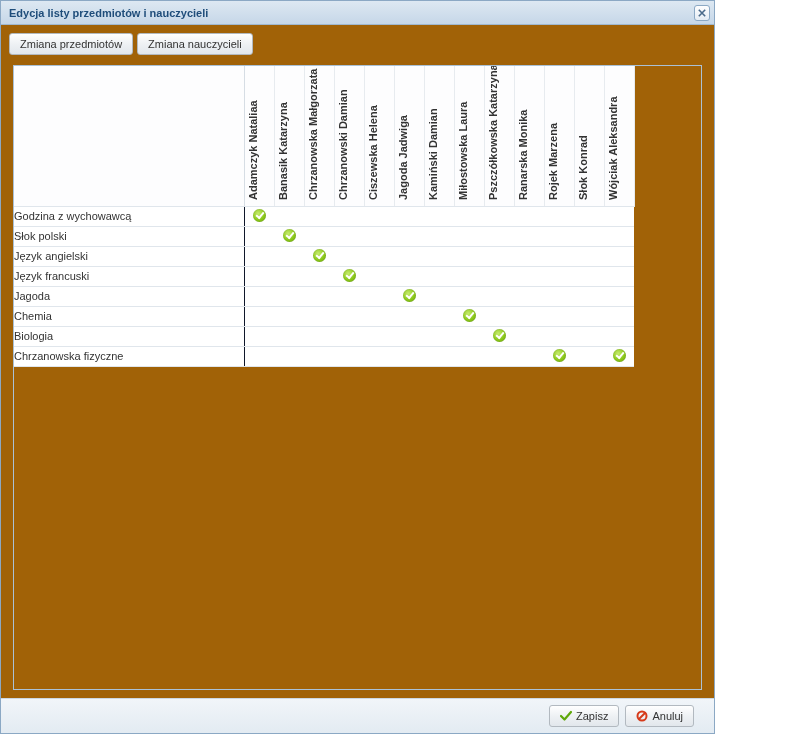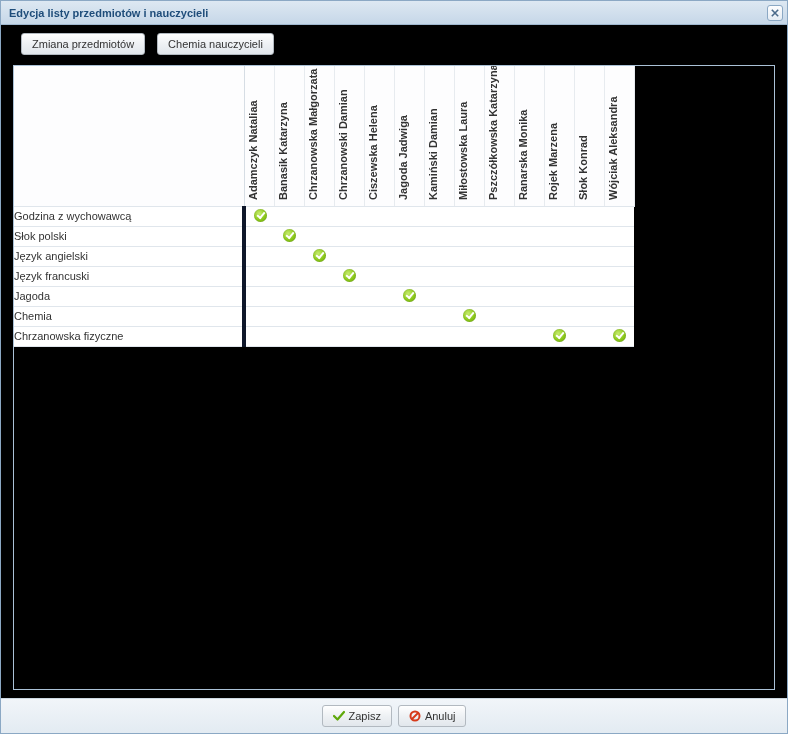--- a/index.html
+++ b/index.html
@@ -4,24 +4,24 @@
 <style>
   * { box-sizing: border-box; }
   body {
     margin: 0;
     font-family: Tahoma, Arial, sans-serif;
     font-size: 11px;
     background: #fff;
     color: #333;
   }
   .window {
-    width: 788px;
+    width: 715px;
     height: 734px;
     border: 1px solid #8ba8c4;
-    background: #000000;
+    background: #a16207;
     display: flex;
     flex-direction: column;
   }
   .titlebar {
     height: 24px;
     background: linear-gradient(to bottom, #dde8f2 0%, #c6d7e8 100%);
     border-bottom: 1px solid #a0b8cf;
     display: flex;
     align-items: center;
     padding: 0 4px 0 8px;
@@ -38,23 +38,23 @@
     background: linear-gradient(to bottom,#fdfdfe,#e4ecf4);
     border: 1px solid #8ba8c4;
     border-radius: 3px;
     display: flex;
     align-items: center;
     justify-content: center;
     cursor: pointer;
   }
   .close-btn svg { width: 8px; height: 8px; }
   .toolbar {
-    padding: 8px 8px 6px 20px;
-    display: flex;
-    gap: 12px;
+    padding: 8px 8px 6px 8px;
+    display: flex;
+    gap: 4px;
   }
   .btn {
     background: linear-gradient(to bottom, #ffffff 0%, #eef1f4 50%, #e2e7ec 100%);
     border: 1px solid #b2b9c0;
     border-radius: 3px;
     padding: 3px 10px;
     font-size: 11px;
     color: #333;
     cursor: pointer;
     display: inline-flex;
@@ -99,21 +99,21 @@
     transform-origin: center;
     white-space: nowrap;
     color: #333;
     font-size: 11px;
   }
   .row-th {
     text-align: left;
     padding: 3px 6px;
     font-weight: normal;
     color: #333;
-    border-right: 4px solid #0f172a;
+    border-right: 1px solid #0f172a;
     height: 20px;
     background: #fff;
   }
   .cell {
     text-align: center;
     vertical-align: middle;
     height: 20px;
     background: #fff;
   }
   tr.hl .row-th, tr.hl .cell {
@@ -135,23 +135,23 @@
     top: 3.5px;
     width: 6px;
     height: 3px;
     border-left: 2px solid #fff;
     border-bottom: 2px solid #fff;
     transform: rotate(-50deg);
   }
   .footer {
     border-top: 1px solid #cdd8e2;
     background: linear-gradient(to bottom,#f1f5f9,#e3ebf2);
-    padding: 6px 9px;
-    display: flex;
-    justify-content: center;
+    padding: 6px 20px;
+    display: flex;
+    justify-content: flex-end;
     gap: 6px;
   }
   .icon-svg { width: 12px; height: 12px; }
 </style>
 </head>
 <body>
 
 <div class="window">
 
   <div class="titlebar">
@@ -161,21 +161,21 @@
           <path d="M1 1 L9 9 M9 1 L1 9" stroke="#4a6a8a" stroke-width="2" fill="none"></path>
         </svg>
     </div>
   </div>
 
   <div class="toolbar">
     <button class="btn">
         <span>Zmiana przedmiotów</span>
       </button>
     <button class="btn">
-        <span>Chemia nauczycieli</span>
+        <span>Zmiana nauczycieli</span>
       </button>
   </div>
 
   <div class="content">
     <table class="grid" id="grid">
       <thead>
           <tr id="header-row">
             <th class="corner-th"></th>
             <th class="col-th" style="position: relative;">
               <span class="rot" style="position: absolute; left: 50%; bottom: 6px; transform-origin: left bottom; transform: rotate(-90deg);">Adamczyk Nataliaa</span>
@@ -303,20 +303,36 @@
             <td class="row-th">Chemia</td>
             <td class="cell"></td>
             <td class="cell"></td>
             <td class="cell"></td>
             <td class="cell"></td>
             <td class="cell"></td>
             <td class="cell"></td>
             <td class="cell"></td>
             <td class="cell"><span class="check"></span></td>
             <td class="cell"></td>
+            <td class="cell"></td>
+            <td class="cell"></td>
+            <td class="cell"></td>
+            <td class="cell"></td>
+          </tr>
+          <tr>
+            <td class="row-th">Biologia</td>
+            <td class="cell"></td>
+            <td class="cell"></td>
+            <td class="cell"></td>
+            <td class="cell"></td>
+            <td class="cell"></td>
+            <td class="cell"></td>
+            <td class="cell"></td>
+            <td class="cell"></td>
+            <td class="cell"><span class="check"></span></td>
             <td class="cell"></td>
             <td class="cell"></td>
             <td class="cell"></td>
             <td class="cell"></td>
           </tr>
           <tr>
             <td class="row-th">Chrzanowska fizyczne</td>
             <td class="cell"></td>
             <td class="cell"></td>
             <td class="cell"></td>

